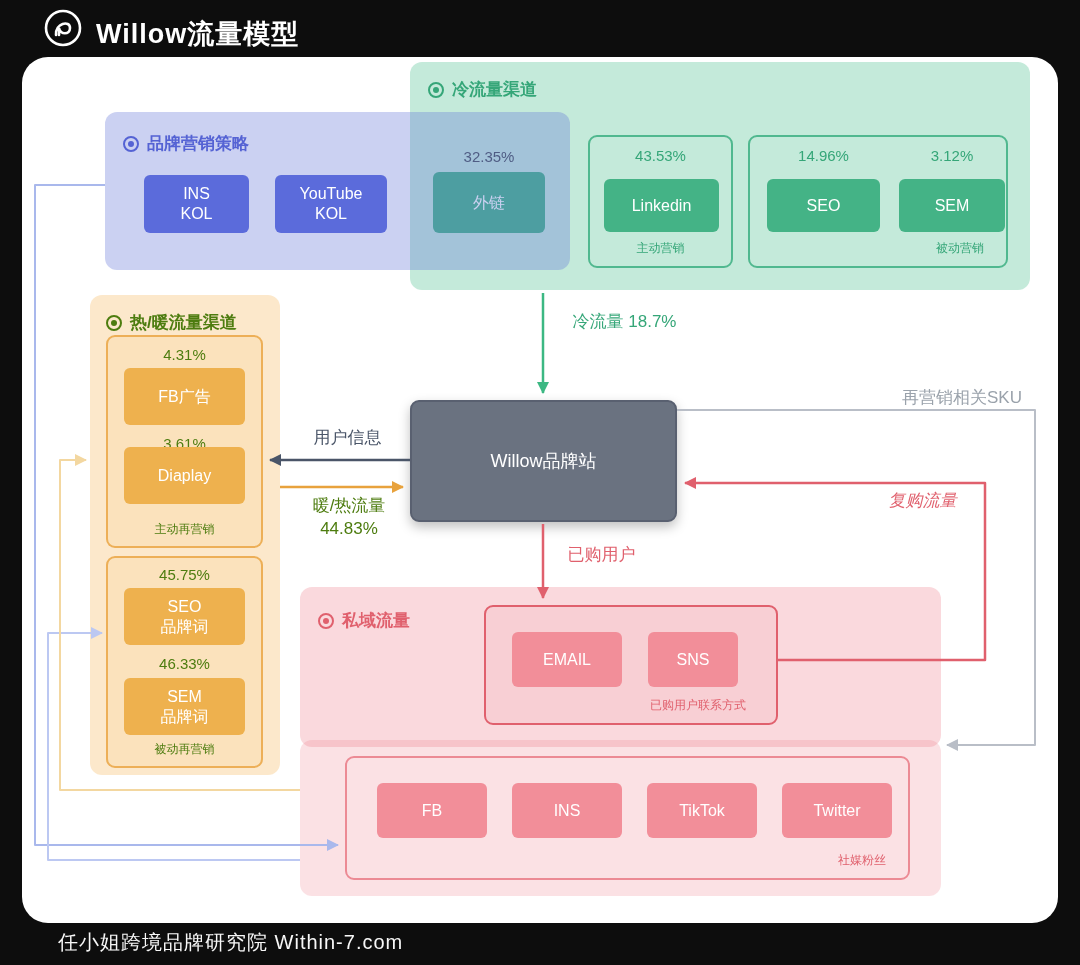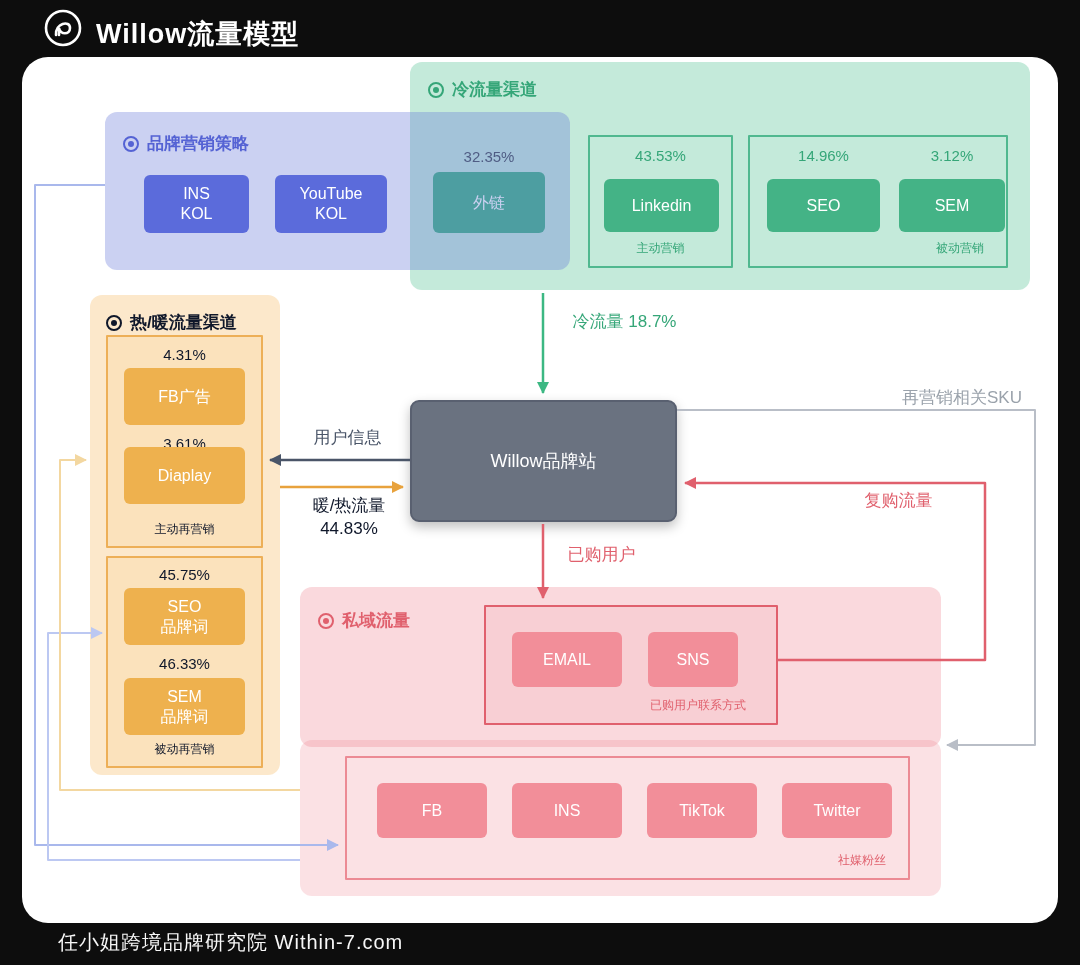--- a/index.html
+++ b/index.html
@@ -16,30 +16,30 @@
   .app-footer { position:absolute; left:58px; top:929px; color:#f7f7f7; font-size:20px; letter-spacing:1px; }
 
   
   .canvas { position:absolute; left:22px; top:57px; width:1036px; height:866px; background:#ffffff; border-radius:26px; }
 
   .panel { position:absolute; border-radius:12px; }
   .panel-title { position:absolute; display:flex; align-items:center; gap:8px; font-size:17px; font-weight:bold; }
   .target-icon { width:16px; height:16px; border-radius:50%; border:2px solid currentColor; position:relative; flex:0 0 auto; }
   .target-icon::after { content:''; position:absolute; inset:3px; border-radius:50%; background:currentColor; }
 
-  .subbox { position:absolute; border-radius:1px; border:2px solid; }
+  .subbox { position:absolute; border-radius:9px; border:2px solid; }
   .box { position:absolute; display:flex; align-items:center; justify-content:center; color:#ffffff; border-radius:6px;
          font-size:16px; text-align:center; white-space:pre-line; line-height:1.25; }
   .pct { position:absolute; font-size:15px; text-align:center; }
   .caption { position:absolute; font-size:12px; }
 
   
   .c-green  { color:#35a678; }
   .c-blue   { color:#5563d4; }
-  .c-orange { color:#0f172a; }
+  .c-orange { color:#4d7c0f; }
   .c-red    { color:#e0606d; }
   .c-slate  { color:#4a5568; }
   .c-gray   { color:#9aa2ab; }
   .c-dark   { color:#47525c; }
 
   .bg-green  { background:#44b386; }
   .bg-blue   { background:#5b6bdb; }
   .bg-orange { background:#eeb14e; }
   .bg-pink   { background:#f28e99; }
 
@@ -195,17 +195,17 @@
     <path d="M83 128 L13 128 L13 788 L316 788" stroke="#a9b8ec" stroke-width="2" fill="none" stroke-linejoin="round" marker-end="url(#m-lblue)"></path>
     <path d="M278 803 L26 803 L26 576 L80 576" stroke="#bcc8f2" stroke-width="2" fill="none" stroke-linejoin="round" marker-end="url(#m-peri)"></path>
     <path d="M278 733 L38 733 L38 403 L64 403" stroke="#f3d7a0" stroke-width="2" fill="none" stroke-linejoin="round" marker-end="url(#m-yellow)"></path>
   </svg>
 
   <div class="lbl c-green" style="left:535px; top:254px; width:135px;">冷流量 18.7%</div>
   <div class="lbl c-slate" style="left:278px; top:370px; width:95px;">用户信息</div>
   <div class="lbl c-orange" style="left:268px; top:438px; width:118px;">暖/热流量
 44.83%</div>
   <div class="lbl c-red" style="left:537px; top:487px; width:85px;">已购用户</div>
-  <div class="lbl c-red" style="left:829px; top:433px; width:95px;">复购流量</div>
+  <div class="lbl c-red" style="left:853px; top:433px; width:95px;font-style:italic;">复购流量</div>
   <div class="lbl c-gray" style="left:848px; top:330px; width:152px; text-align:right;">再营销相关SKU</div>
 </div>
 
 <div class="app-footer">任小姐跨境品牌研究院  Within-7.com</div>
 
 </body></html>

